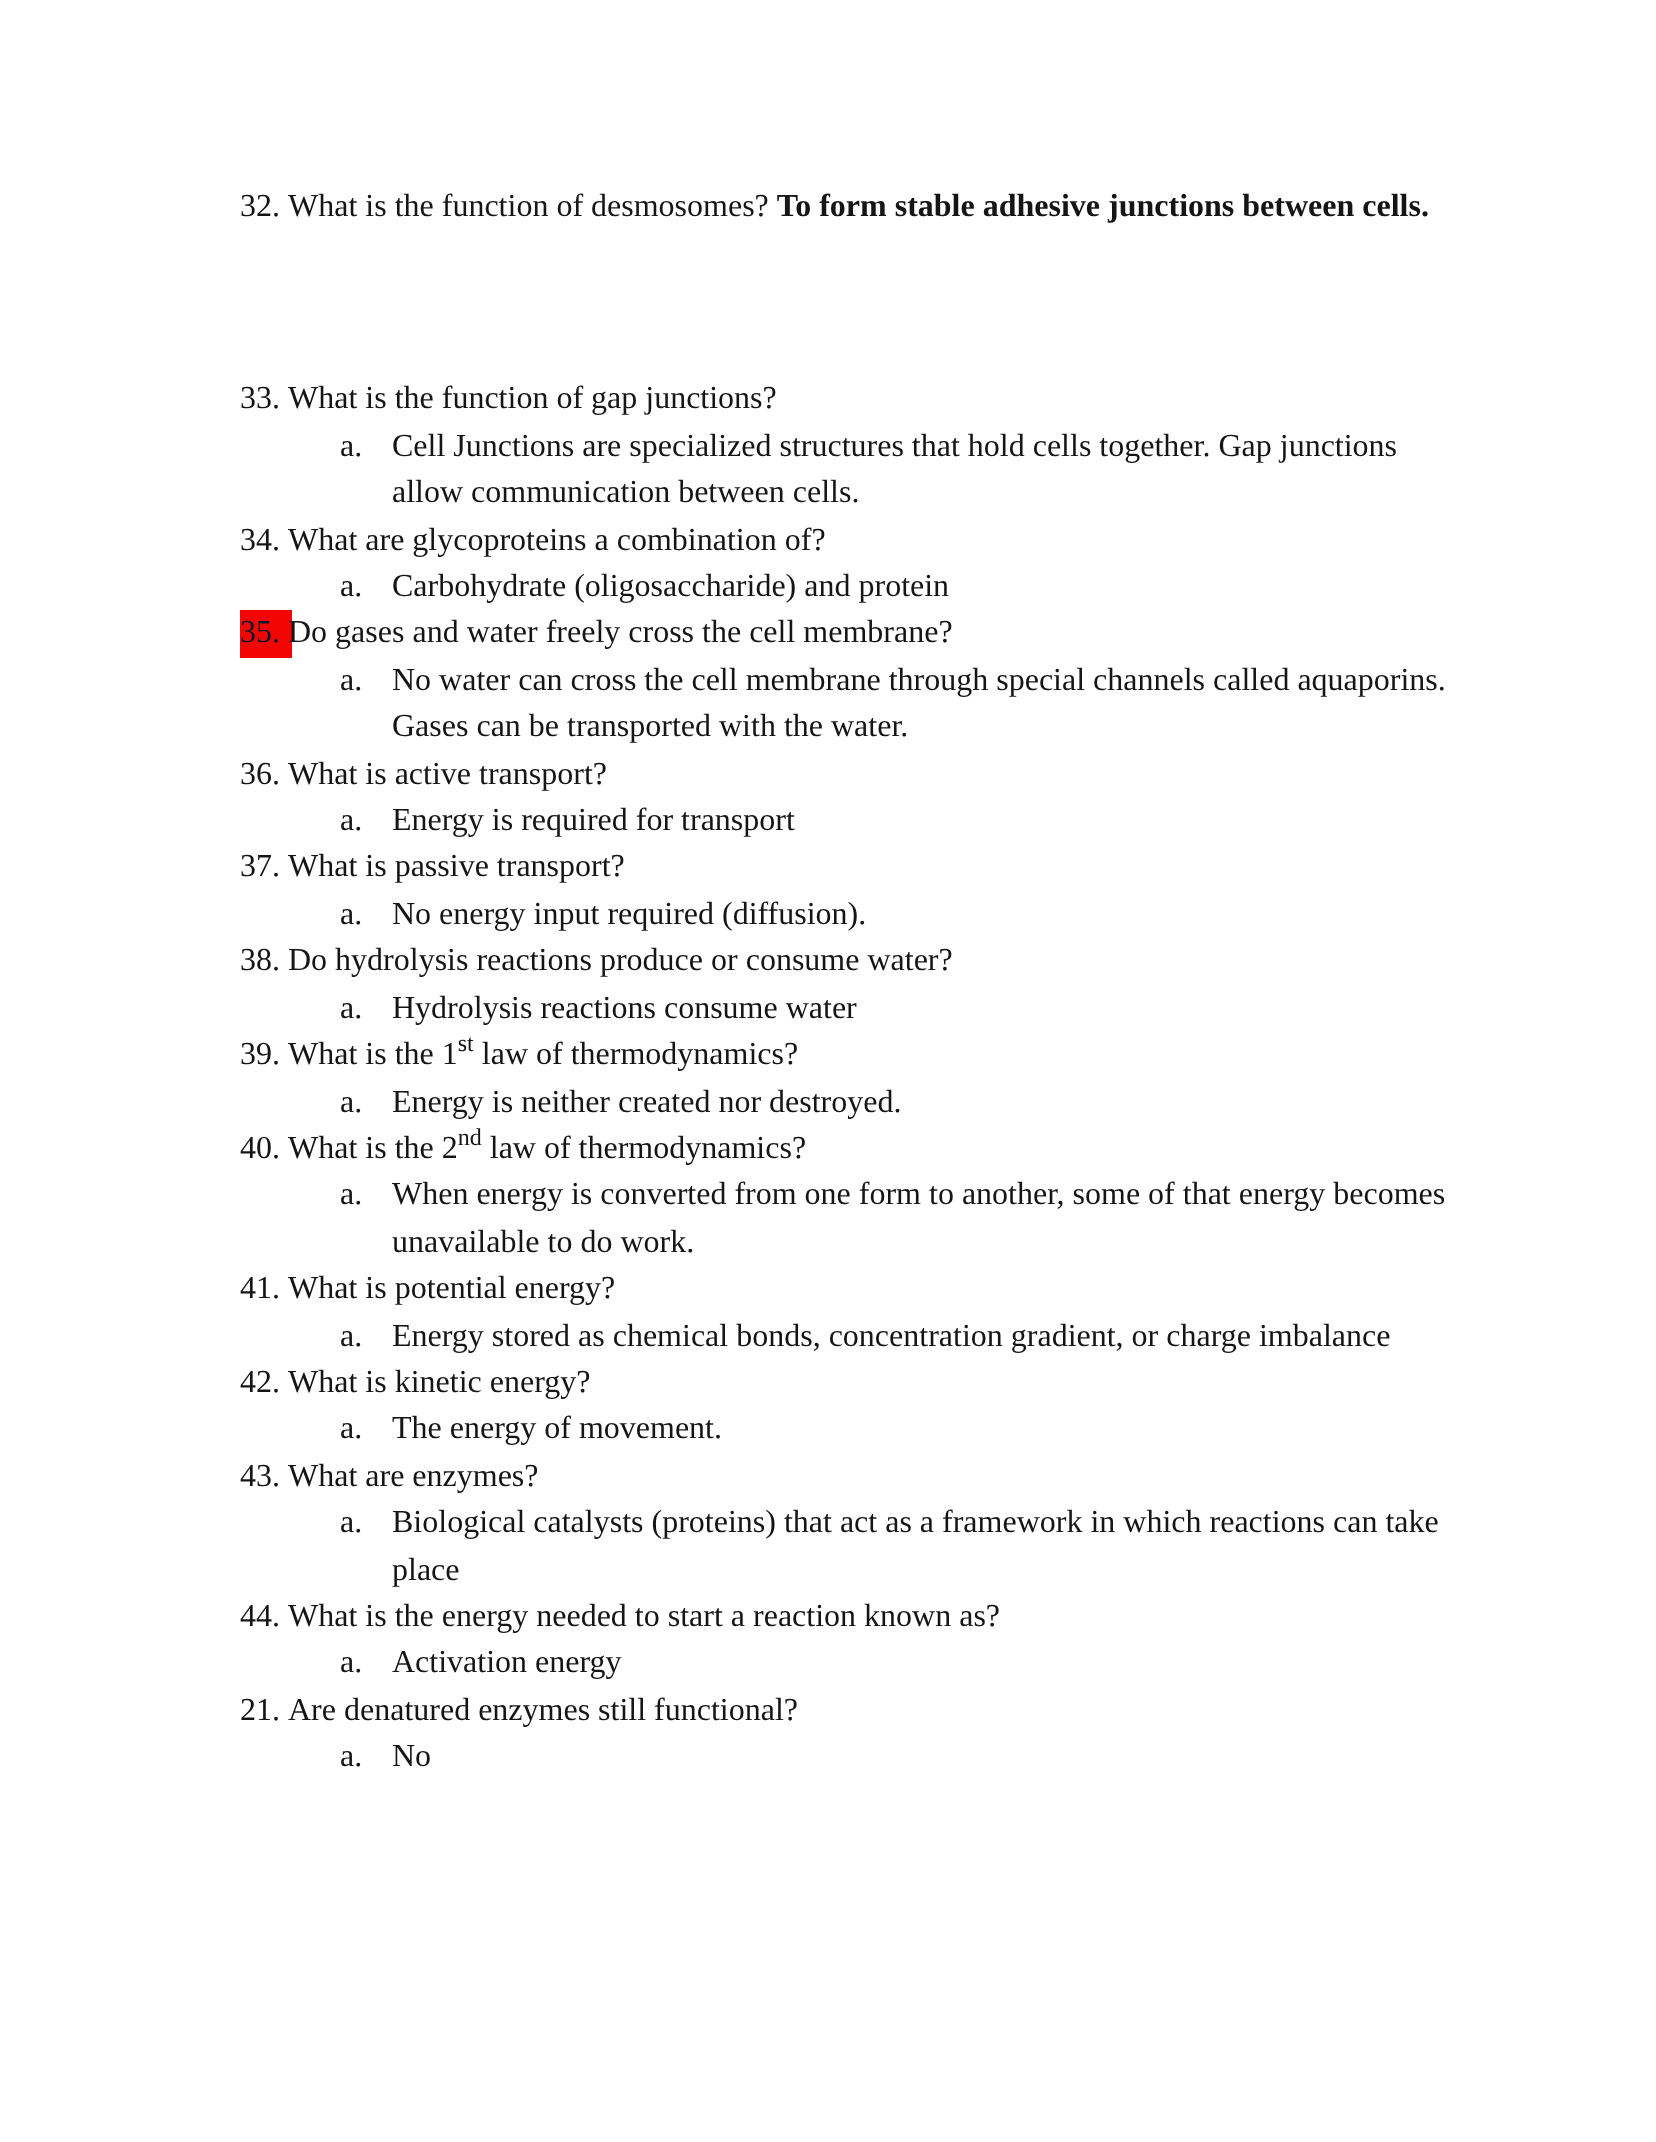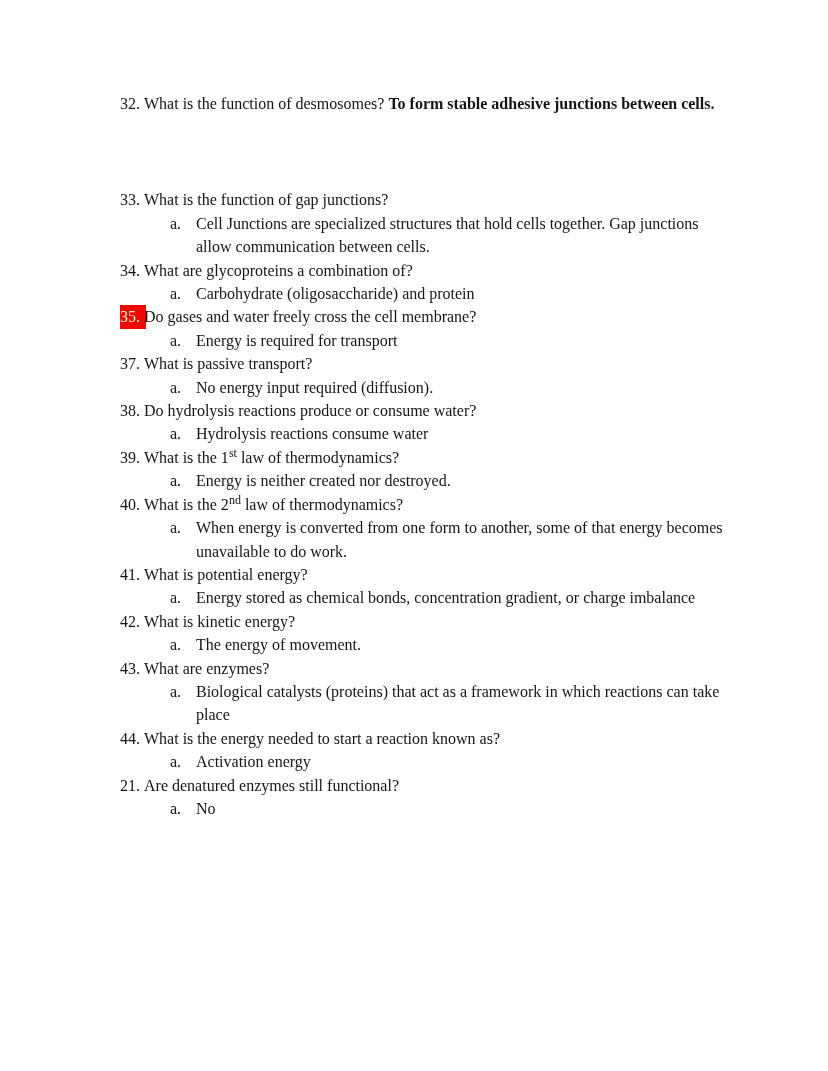--- a/index.html
+++ b/index.html
@@ -24,21 +24,21 @@
     padding-left: 24px;
     text-indent: -24px;
   }
   .num {
     display: inline-block;
     width: 24px;
     text-indent: 0;
   }
   .num.highlight {
     background: #f40505;
-    color: #fef9c3;
+    color: #0f172a;
     width: auto;
     min-width: 24px;
     padding-right: 2px;
     margin-right: -2px;
   }
   .a-line {
     padding-left: 76px;
     text-indent: -26px;
   }
   .marker {
@@ -65,21 +65,23 @@
 
   <div class="gap"></div>
 
   <div class="q-line"><span class="num">33.</span><span>What is the function of gap junctions?</span></div>
   <div class="a-line"><span class="marker">a.</span><span>Cell Junctions are specialized structures that hold cells together. Gap junctions allow communication between cells.</span></div>
 
   <div class="q-line"><span class="num">34.</span><span>What are glycoproteins a combination of?</span></div>
   <div class="a-line"><span class="marker">a.</span><span>Carbohydrate (oligosaccharide) and protein</span></div>
 
   <div class="q-line"><span class="num highlight">35.</span><span>Do gases and water freely cross the cell membrane?</span></div>
+  <div class="a-line"><span class="marker">a.</span><span>No water can cross the cell membrane through special channels called aquaporins. Gases can be transported with the water.</span></div>
 
+  <div class="q-line"><span class="num">36.</span><span>What is active transport?</span></div>
   <div class="a-line"><span class="marker">a.</span><span>Energy is required for transport</span></div>
 
   <div class="q-line"><span class="num">37.</span><span>What is passive transport?</span></div>
   <div class="a-line"><span class="marker">a.</span><span>No energy input required (diffusion).</span></div>
 
   <div class="q-line"><span class="num">38.</span><span>Do hydrolysis reactions produce or consume water?</span></div>
   <div class="a-line"><span class="marker">a.</span><span>Hydrolysis reactions consume water</span></div>
 
   <div class="q-line"><span class="num">39.</span><span>What is the 1</span><sup>st</sup><span> law of thermodynamics?</span></div>
   <div class="a-line"><span class="marker">a.</span><span>Energy is neither created nor destroyed.</span></div>

